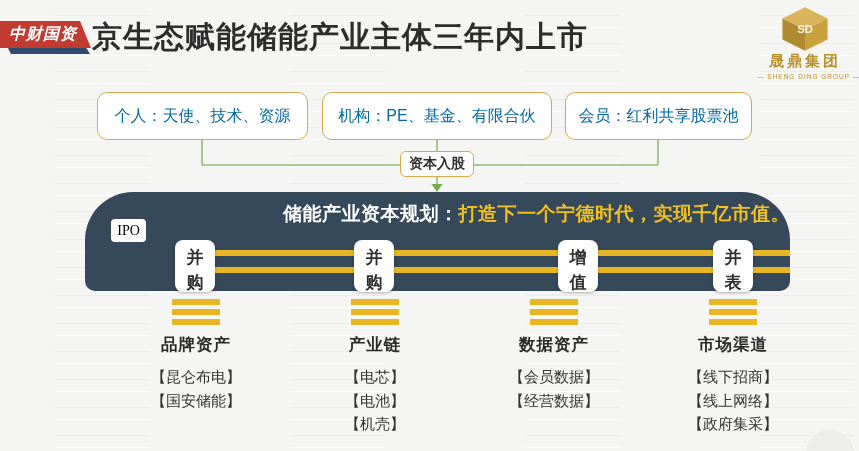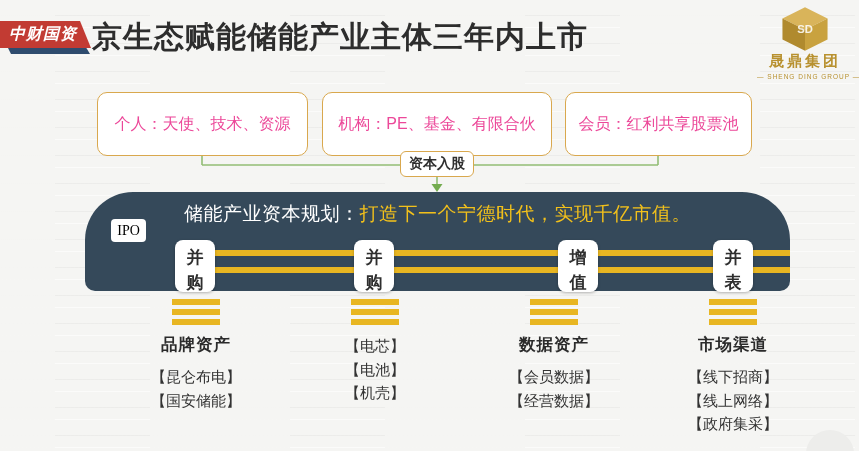--- a/index.html
+++ b/index.html
@@ -24,38 +24,38 @@
   
   .page-title{left:92px;top:17px;font-size:30px;font-weight:bold;color:#2D2D2D;letter-spacing:1px;white-space:nowrap;}
 
   
   .logo{left:757px;top:6px;width:96px;text-align:center;z-index:2;}
   .logo svg{display:block;margin:0 auto;}
   .logo .cn{font-size:15px;font-weight:bold;color:#B8912F;letter-spacing:3px;white-space:nowrap;}
   .logo .en{font-size:6.5px;color:#B8912F;letter-spacing:1px;white-space:nowrap;margin-top:2px;}
 
   
-  .tbox{top:92px;height:64px;background:#fff;border:1.5px solid #D9A84E;border-radius:10px;
+  .tbox{top:92px;height:48px;background:#fff;border:1.5px solid #D9A84E;border-radius:10px;
     box-sizing:border-box;display:flex;align-items:center;justify-content:center;
-    font-size:16px;color:#ec4899;white-space:nowrap;z-index:3;}
+    font-size:16px;color:#0369a1;white-space:nowrap;z-index:3;}
   .tbox.b1{left:97px;width:211px;}
   .tbox.b2{left:322px;width:230px;text-align:center;}
   .tbox.b3{left:565px;width:187px;}
 
   
   .connector-svg{left:0;top:0;width:859px;height:451px;z-index:2;pointer-events:none;}
   .cap-label{left:400px;top:151px;width:74px;height:26px;background:#fff;border:1.5px solid #D9A84E;
     border-radius:6px;box-sizing:border-box;display:flex;align-items:center;justify-content:center;
     font-size:14px;font-weight:bold;color:#2f2f2f;z-index:4;}
 
   
   .road{left:85px;top:192px;width:705px;height:99px;background:#35495A;
     border-radius:48px 48px 10px 10px;z-index:3;}
-  .road-headline{position:absolute;left:0;right:0;top:9px;text-align:center;
-    font-size:19px;font-weight:normal;letter-spacing:.5px;white-space:nowrap;}
+  .road-headline{position:absolute;left:0;right:0;top:9px;text-align:right;
+    font-size:19px;font-weight:bold;letter-spacing:.5px;white-space:nowrap;}
   .road-headline .w{color:#FFFFFF;}
   .road-headline .y{color:#F2C01B;}
   .ipo-box{position:absolute;left:26px;top:27px;width:35px;height:23px;background:#fff;border-radius:4px;
     display:flex;align-items:center;justify-content:center;
     font-family:"Liberation Serif","DejaVu Serif",serif;font-size:14px;color:#000000;}
   .lane{position:absolute;left:90px;right:0;height:6px;background:#E8B622;}
   .lane.l1{top:58px;} .lane.l2{top:75px;}
 
   
   .tab{top:240px;width:40px;height:52px;background:#fff;border-radius:8px;z-index:4;
@@ -166,20 +166,21 @@
     <div></div>
     <div></div>
   </div>
 
 <div class="abs col c1">
   <div class="col-title">品牌资产</div>
   <div class="item">【昆仑布电】</div>
   <div class="item">【国安储能】</div>
 </div>
 <div class="abs col c2">
+  <div class="col-title">产业链</div>
   <div class="item">【电芯】</div>
   <div class="item">【电池】</div>
   <div class="item">【机壳】</div>
 </div>
 <div class="abs col c3">
   <div class="col-title">数据资产</div>
   <div class="item">【会员数据】</div>
   <div class="item">【经营数据】</div>
 </div>
 <div class="abs col c4">

